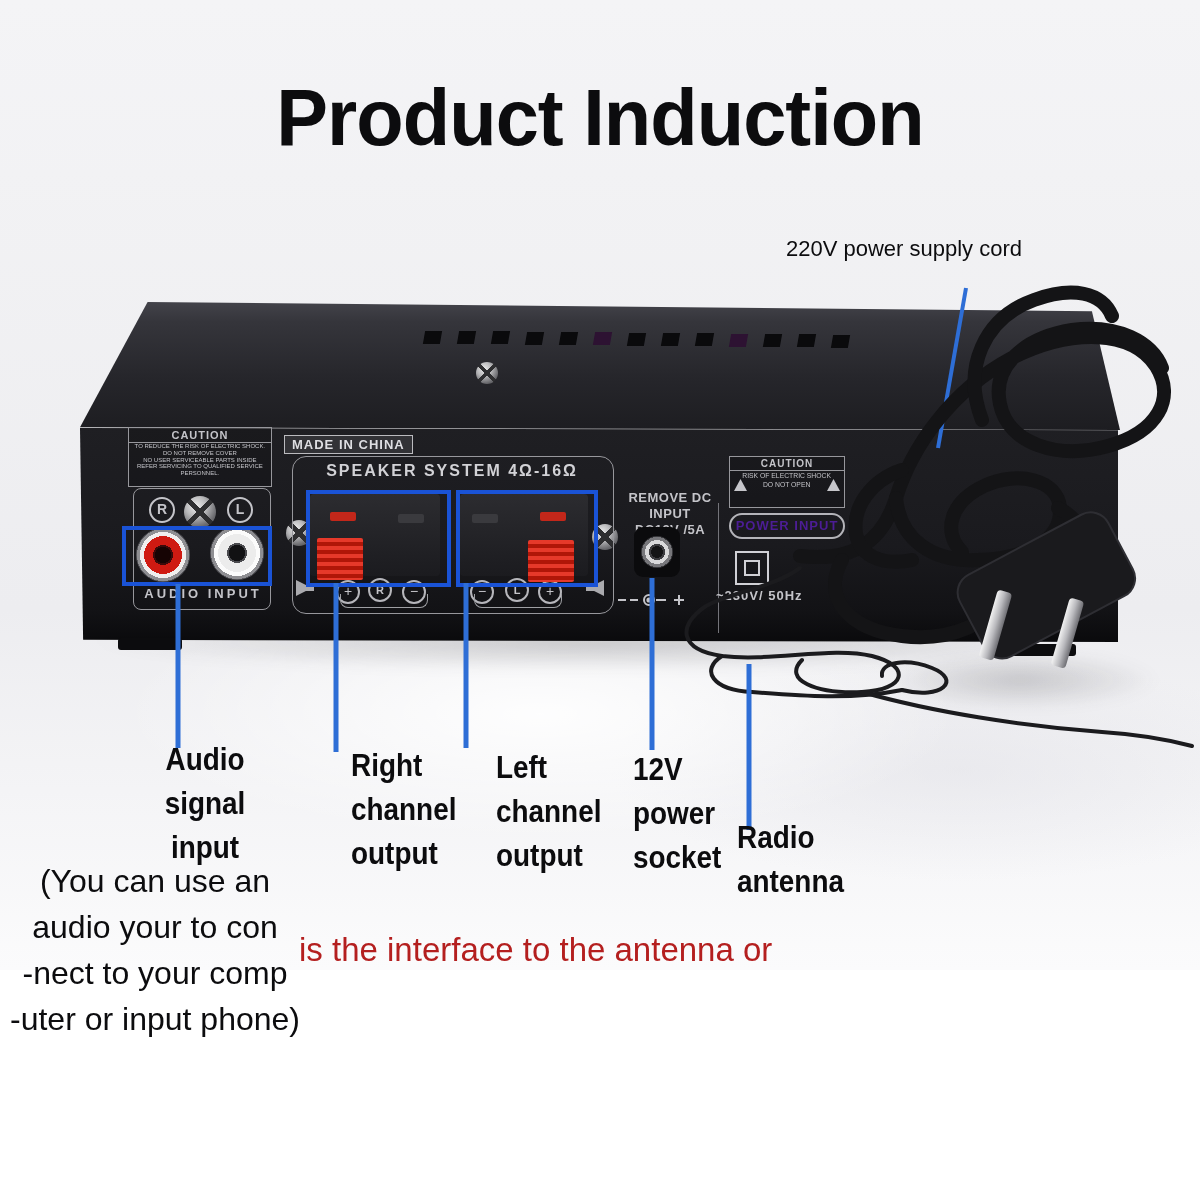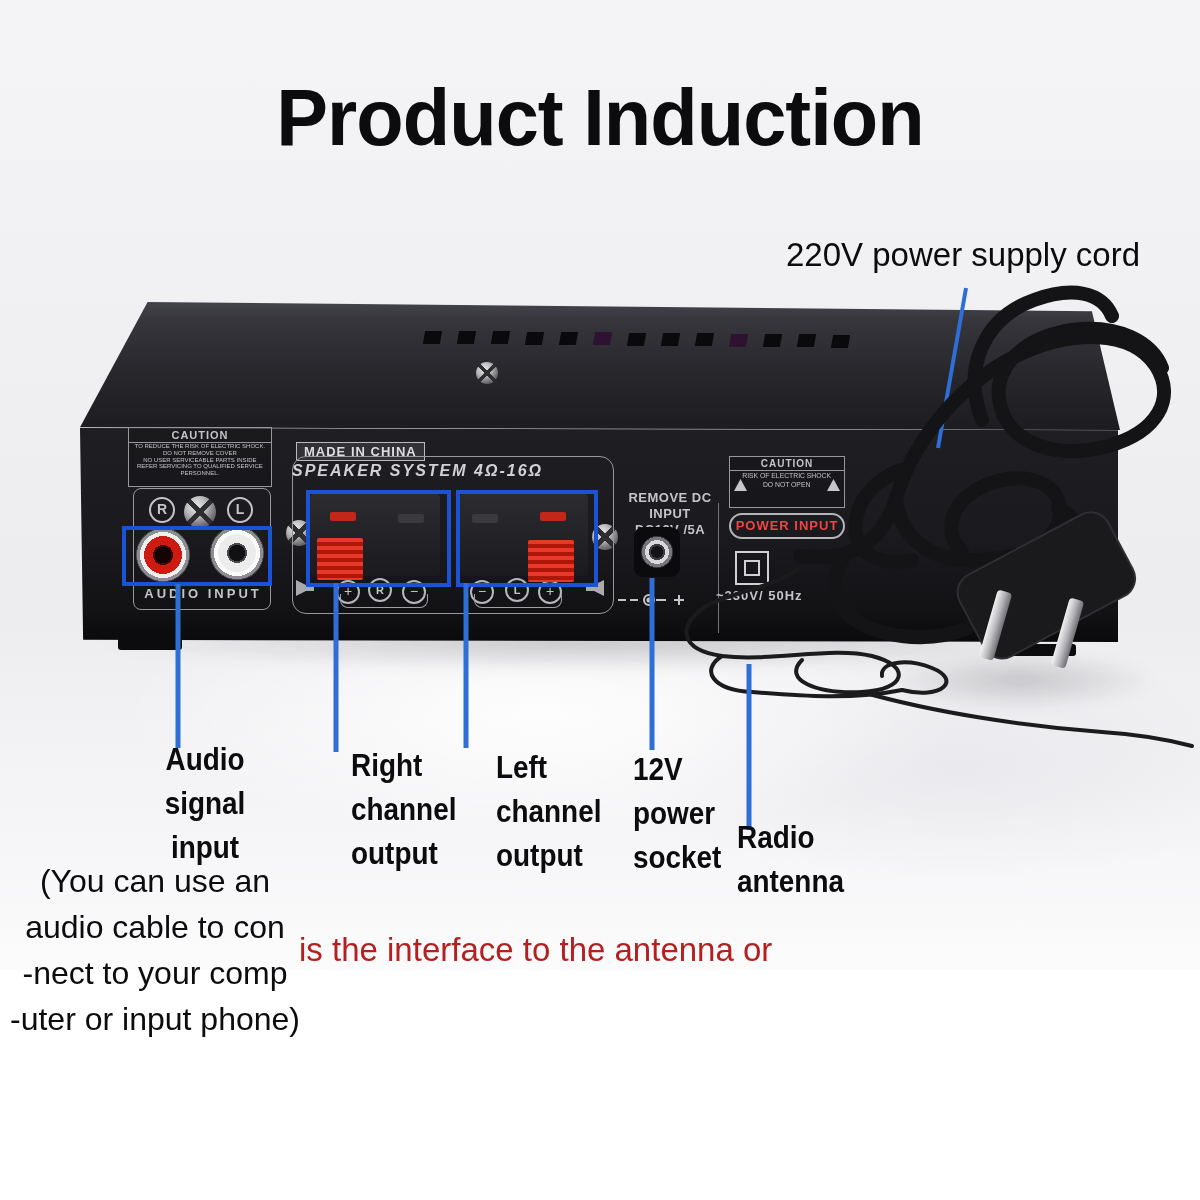--- a/index.html
+++ b/index.html
@@ -57,34 +57,34 @@
   .sym-circle{width:20px;height:20px;border:2px solid #b6b6bb;border-radius:50%;color:#c4c4c9;
     font-size:14px;line-height:19px;text-align:center;z-index:5;}
   .sym-circle.letter{font-size:11px;font-weight:bold;line-height:20px;}
   .bracket{border:1px solid #9fa0a4;border-top:none;border-radius:0 0 8px 8px;z-index:5;}
   .horn{background:#aaaaae;z-index:5;}
   .pdc{font-weight:bold;font-size:13px;text-align:center;line-height:16px;letter-spacing:.5px;}
   .dcjack-body{background:#0b0b0d;border-radius:9px;z-index:5;}
   .dcjack-ring{border-radius:50%;z-index:6;
     background:radial-gradient(circle,#141416 0 6px,#3c3c40 6px 8px,#d9d9db 8px 12px,#77777b 12px 15px,#3a3a3e 15px);}
   .divider{background:#74747a;z-index:5;}
-  .oval{border:2px solid #b4b4b9;border-radius:14px;text-align:center;font-weight:bold;font-size:13px;letter-spacing:1px;color:#ef4444;z-index:5;}
+  .oval{border:2px solid #b4b4b9;border-radius:14px;text-align:center;font-weight:bold;font-size:13px;letter-spacing:1px;color:#4c1d95;z-index:5;}
   .sq-out{border:2px solid #d0d0d5;z-index:5;}
   .sq-in{border:2px solid #d0d0d5;z-index:6;}
   .tri{clip-path:polygon(50% 0,100% 100%,0 100%);background:#c6c6cb;z-index:6;}
 
   
   .blue-box{border:4px solid #1a53d6;z-index:8;}
   svg.layer{position:absolute;left:0;top:0;z-index:7;}
   svg.toplayer{z-index:9;}
 
   
   .t{color:#0c0c0e;z-index:10;}
   .title{width:1200px;text-align:center;font-size:80px;font-weight:bold;letter-spacing:-1px;transform:scaleX(.97);}
-  .plain{font-size:33px;}
+  .plain{font-size:22px;}
   .boldcol{font-weight:bold;font-size:31px;line-height:44px;letter-spacing:0;transform:scaleX(.9);transform-origin:0 0;white-space:nowrap;}
   .boldcol.center{transform-origin:50% 0;text-align:center;}
   .note{font-size:32px;line-height:46px;white-space:nowrap;}
   .rednote{font-size:33px;line-height:47px;color:#b41f1f;white-space:nowrap;}
 </style>
 </head>
 <body>
 
 <div id="stage">
 
@@ -123,23 +123,23 @@
   </div>
 
   <div class="abs pnl box-line" style="left:133px;top:488px;width:136px;height:120px;border-radius:8px;"></div>
   <div class="abs jack-letter" style="left:149px;top:497px;">R</div>
   <div class="abs screw" style="left:184px;top:496px;width:32px;height:32px;"></div>
   <div class="abs jack-letter" style="left:227px;top:497px;">L</div>
   <div class="abs rca red" style="left:136px;top:528px;"></div>
   <div class="abs rca white" style="left:210px;top:526px;"></div>
   <div class="abs pnl small-caps" style="left:138px;top:586px;width:130px;text-align:center;">AUDIO INPUT</div>
 
-  <div class="abs made-label" style="left:296px;top:435px;z-index:5;margin-top:7px;">MADE IN CHINA</div>
+  <div class="abs made-label" style="left:284px;top:435px;z-index:5;">MADE IN CHINA</div>
   <div class="abs pnl box-line" style="left:292px;top:456px;width:320px;height:156px;border-radius:14px;"></div>
-  <div class="abs pnl spk-title" style="left:292px;top:462px;width:320px;font-style:italic;">SPEAKER SYSTEM 4Ω-16Ω</div>
+  <div class="abs pnl spk-title" style="left:292px;top:462px;width:320px;text-align:center;">SPEAKER SYSTEM 4Ω-16Ω</div>
 
   <div class="abs term-block" style="left:310px;top:494px;width:130px;height:82px;"></div>
   <div class="abs lever" style="left:330px;top:512px;width:26px;height:9px;background:#c3271a;"></div>
   <div class="abs lever" style="left:398px;top:514px;width:26px;height:9px;background:#3a3a3e;"></div>
   <div class="abs clip" style="left:317px;top:538px;width:46px;height:42px;"></div>
 
   <div class="abs term-block" style="left:460px;top:494px;width:128px;height:82px;"></div>
   <div class="abs lever" style="left:472px;top:514px;width:26px;height:9px;background:#3a3a3e;"></div>
   <div class="abs lever" style="left:540px;top:512px;width:26px;height:9px;background:#c3271a;"></div>
   <div class="abs clip" style="left:528px;top:540px;width:46px;height:42px;"></div>
@@ -244,21 +244,21 @@
   <div class="abs t title" style="top:72px;left:0;">Product Induction</div>
   <div class="abs t plain" style="left:786px;top:236px;">220V power supply cord</div>
 
   <div class="abs t boldcol center" style="left:120px;top:738px;width:170px;">
     <div>Audio</div>
     <div>signal</div>
     <div>input</div>
   </div>
   <div class="abs t note" style="left:10px;top:858px;width:290px;text-align:center;">
     <div>(You can use an</div>
-    <div>audio cable to con</div>
+    <div>audio your to con</div>
     <div>-nect to your comp</div>
     <div>-uter or input phone)</div>
   </div>
 
   <div class="abs t boldcol" style="left:351px;top:744px;">
     <div>Right</div>
     <div>channel</div>
     <div>output</div>
   </div>
   <div class="abs t boldcol" style="left:496px;top:746px;">

